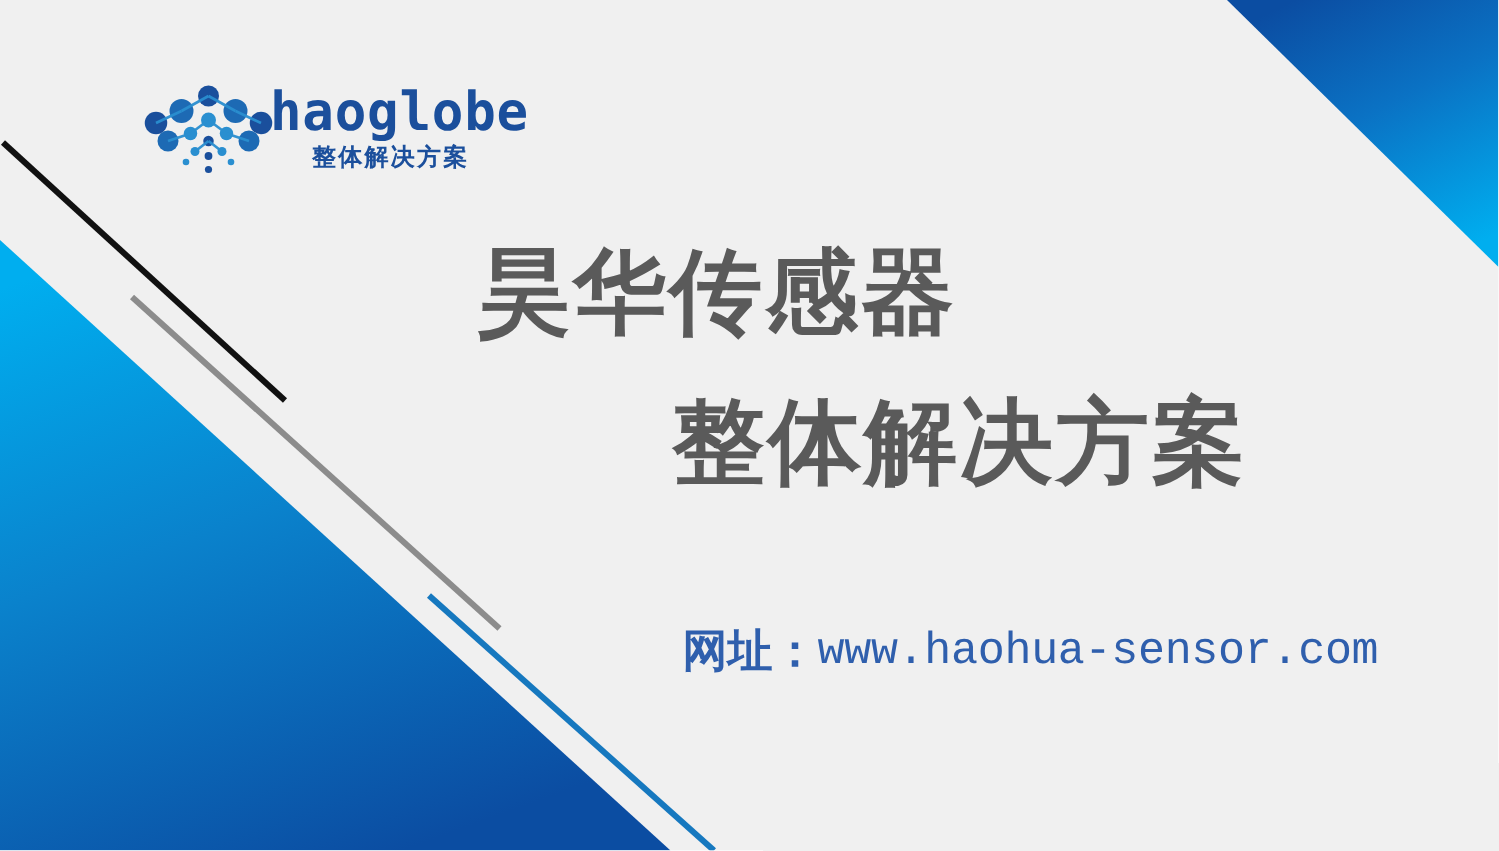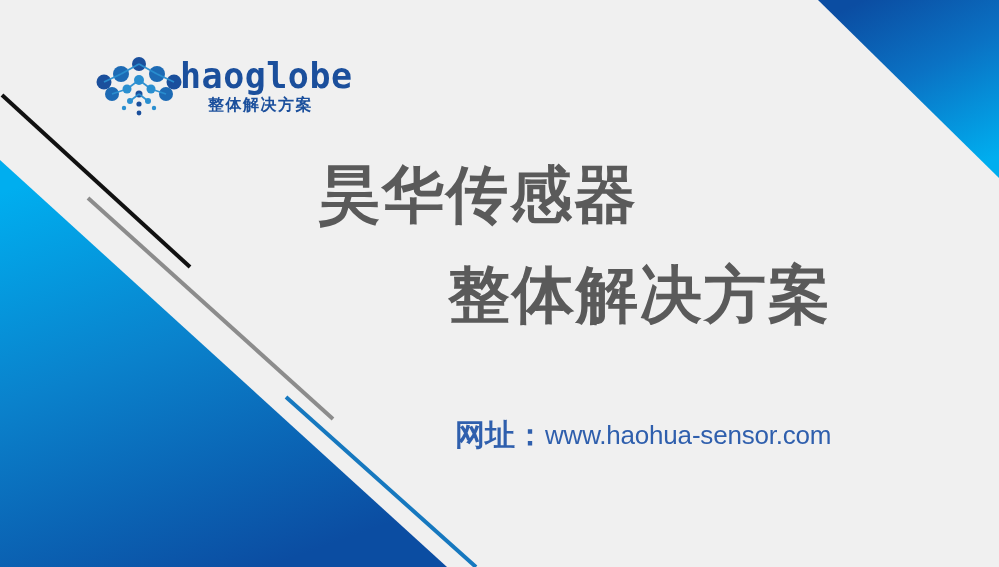--- a/index.html
+++ b/index.html
@@ -109,22 +109,22 @@
     line-height: 1;
   }
   .site-label {
     font-family: "DejaVu Sans", sans-serif;
     font-size: 30px;
     font-weight: 700;
     color: #2f5fad;
     vertical-align: middle;
   }
   .site-url {
-    font-family: Liberation Sans, sans-serif;
-    font-size: 26px;
+    font-family: Liberation Mono, monospace;
+    font-size: 30px;
     font-weight: 400;
     color: #2f5fad;
     vertical-align: middle;
     letter-spacing: -0.2px;
     margin-top: 16px;
   }
 </style>
 </head>
 <body>
 

